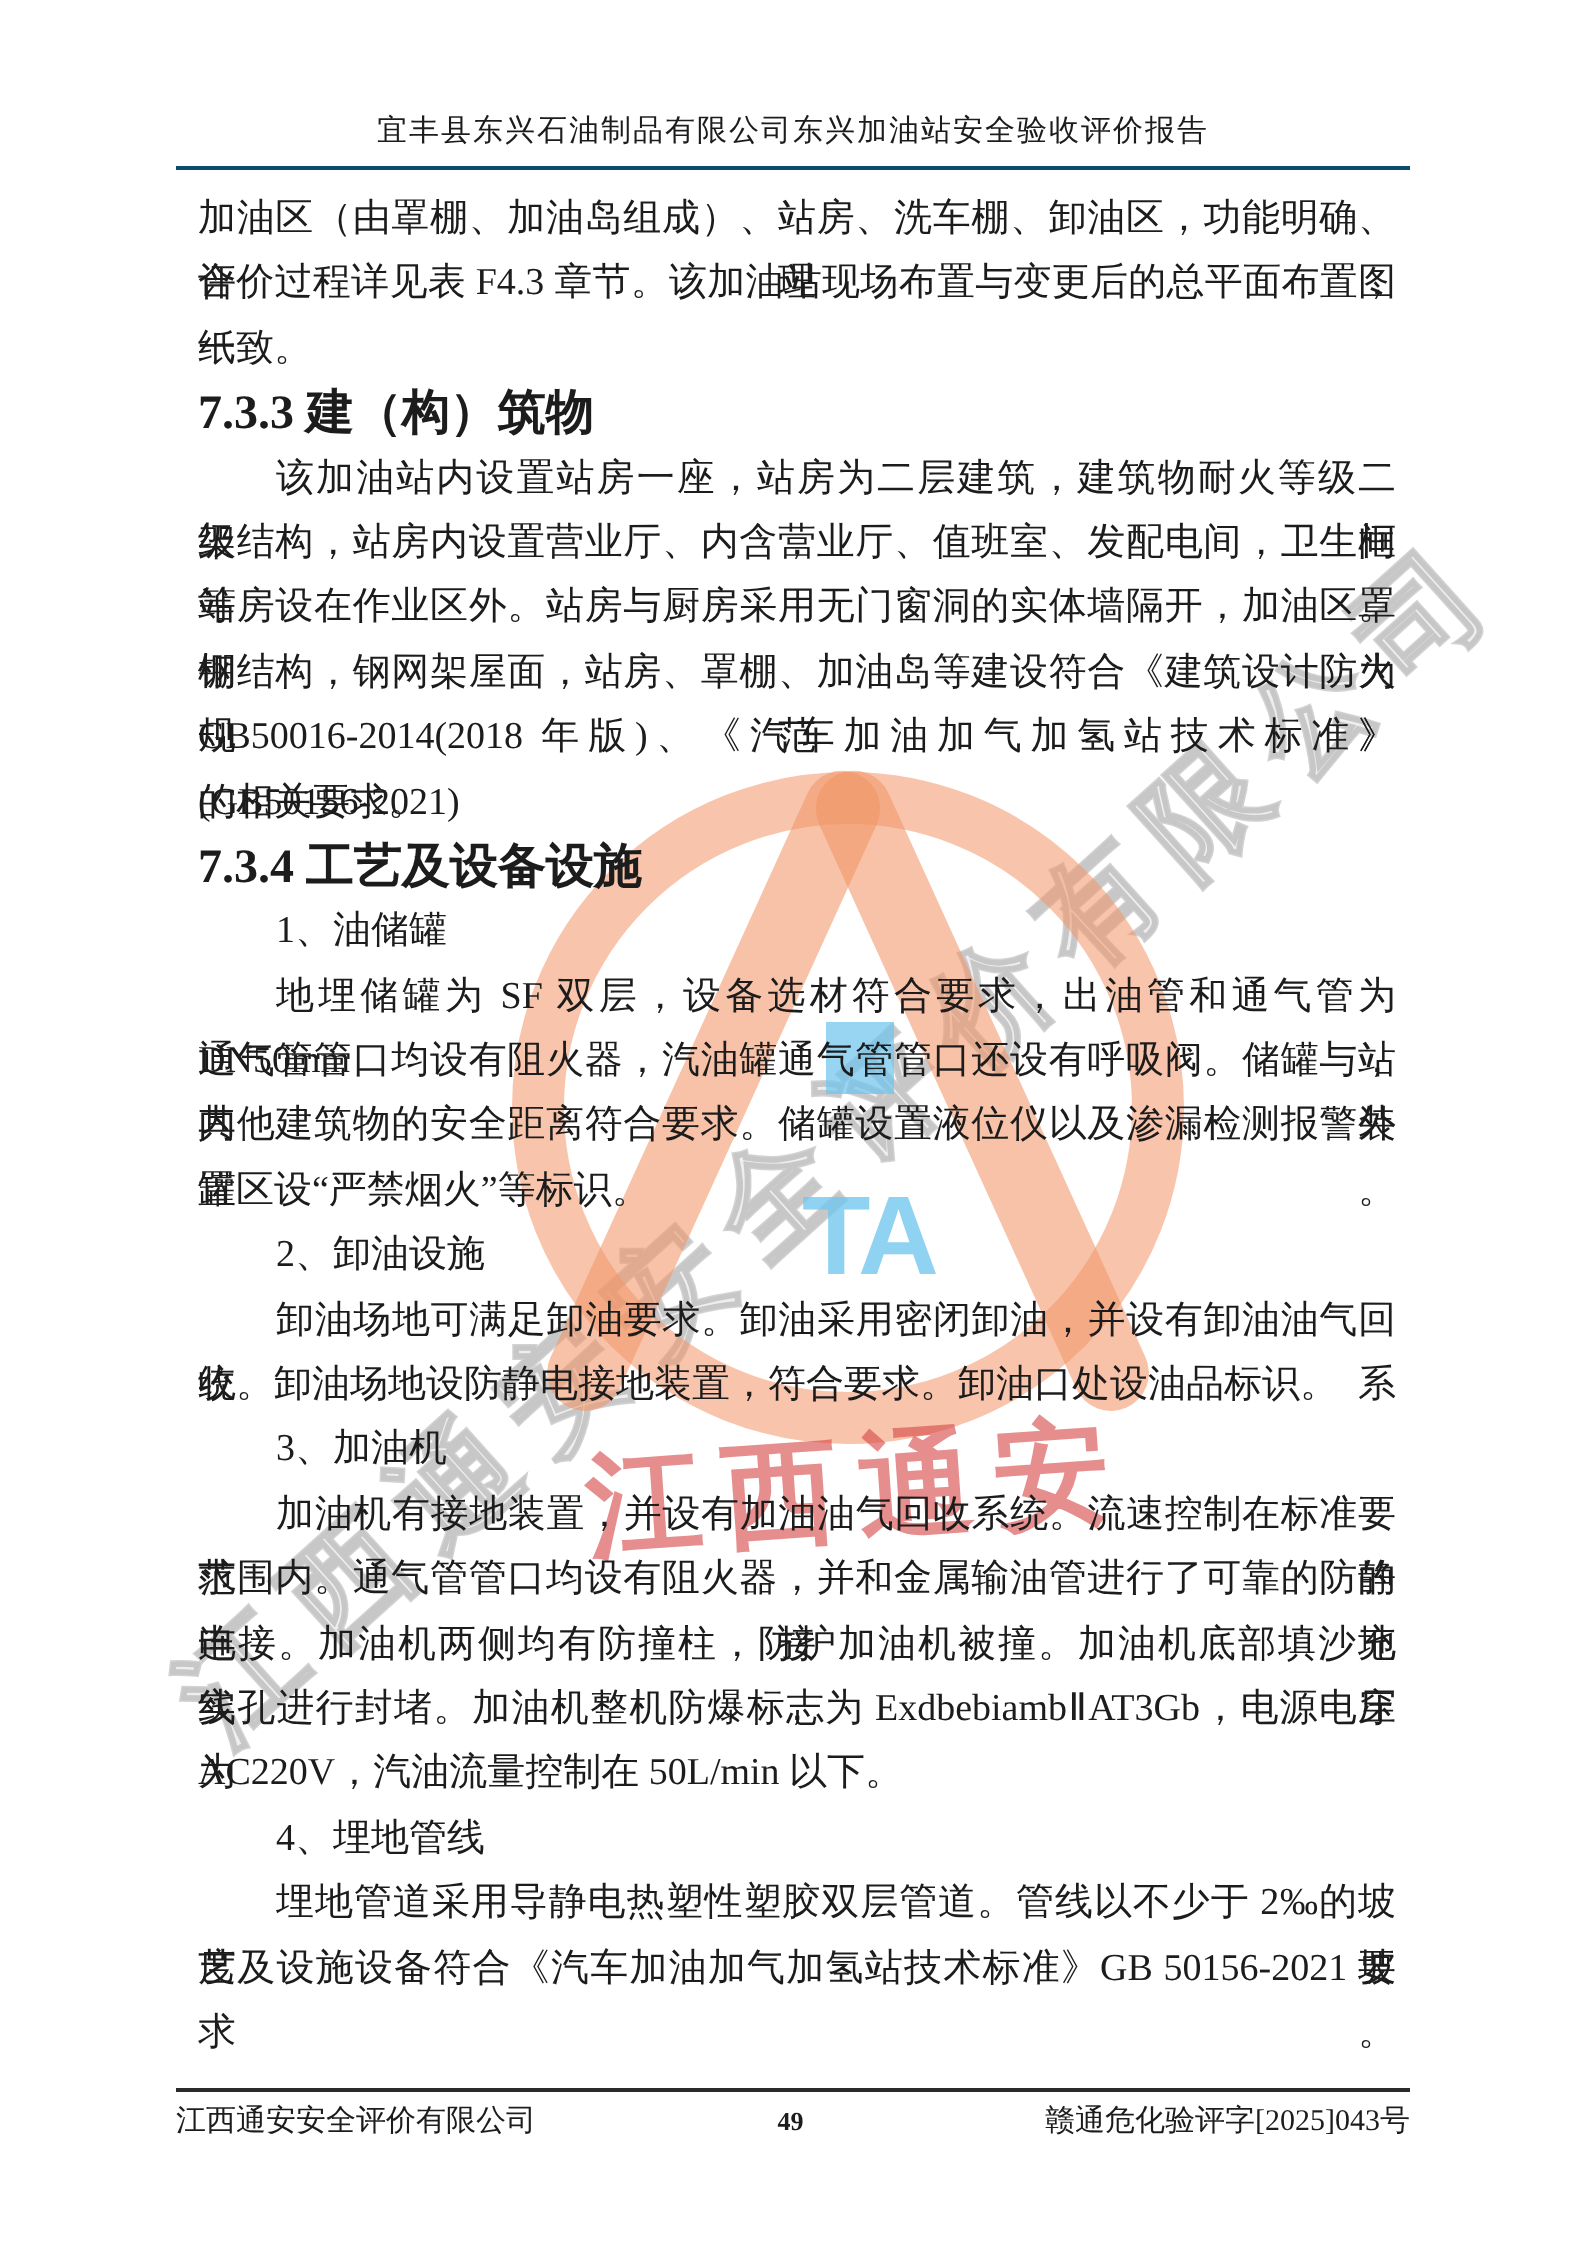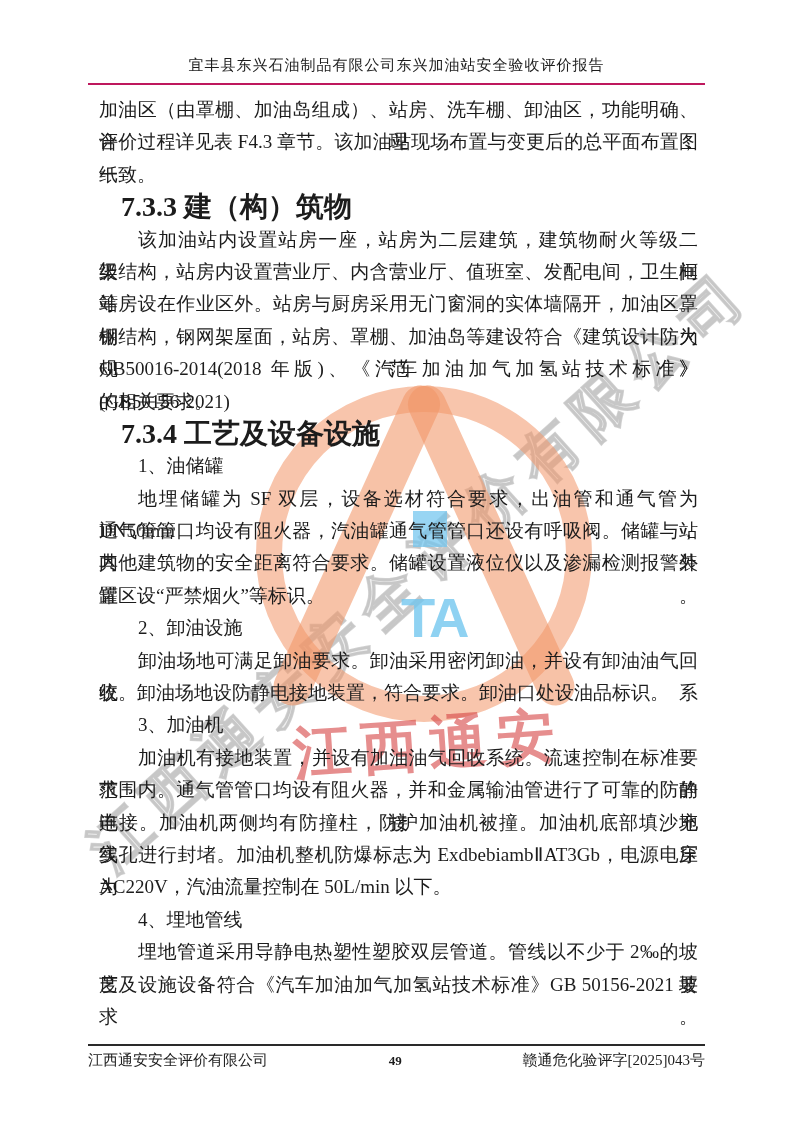--- a/index.html
+++ b/index.html
@@ -39,31 +39,31 @@
   .wm-red{
     position:absolute;left:293px;top:713px;white-space:nowrap;
     font-size:58px;line-height:1.1;letter-spacing:10px;font-weight:bold;
     color:rgba(214,72,72,0.62);transform:rotate(-4deg);
   }
   
   .content{position:absolute;inset:0;z-index:2;}
   .header{
     position:absolute;top:56px;left:88px;right:88px;text-align:center;
     font-size:15px;letter-spacing:1px;padding-bottom:8px;
-    border-bottom:2px solid #be185d;
+    border-bottom:2px solid #0c4a6e;
   }
   .body-lines{position:absolute;top:94px;left:99px;width:599px;}
   .bl{
     height:32.4px;line-height:32.4px;font-size:19px;white-space:nowrap;
     text-align:left;
   }
   .bl.full{white-space:normal;text-align:justify;text-align-last:justify;}
   .bl.indent{padding-left:39px;}
   .bl.full.indent{padding-left:0;text-indent:39px;}
-  .bl.bold{font-weight:bold;font-size:28px;margin-left:22px;}
+  .bl.bold{font-weight:bold;font-size:24px;}
   .footer{
     position:absolute;left:88px;right:88px;top:1044px;
     border-top:2px solid #2a2a2a;padding-top:5px;
     display:flex;justify-content:space-between;align-items:baseline;
     font-size:15px;
   }
   .footer .pageno{font-size:13px;font-weight:bold;}
 </style>
 </head>
 <body>

